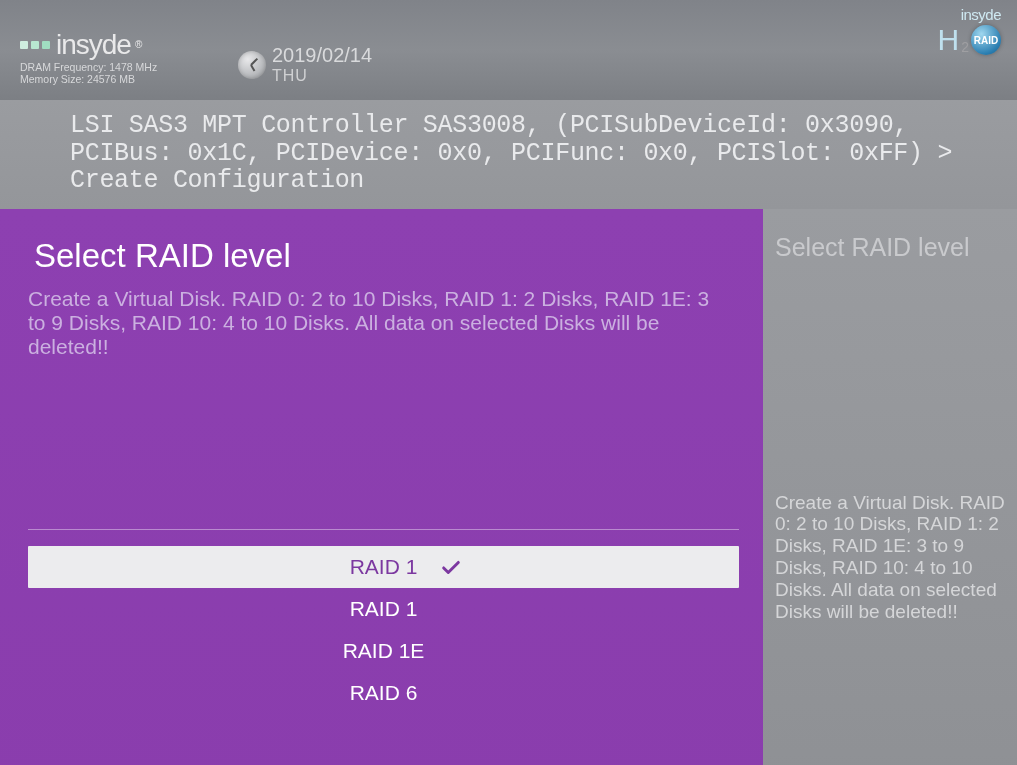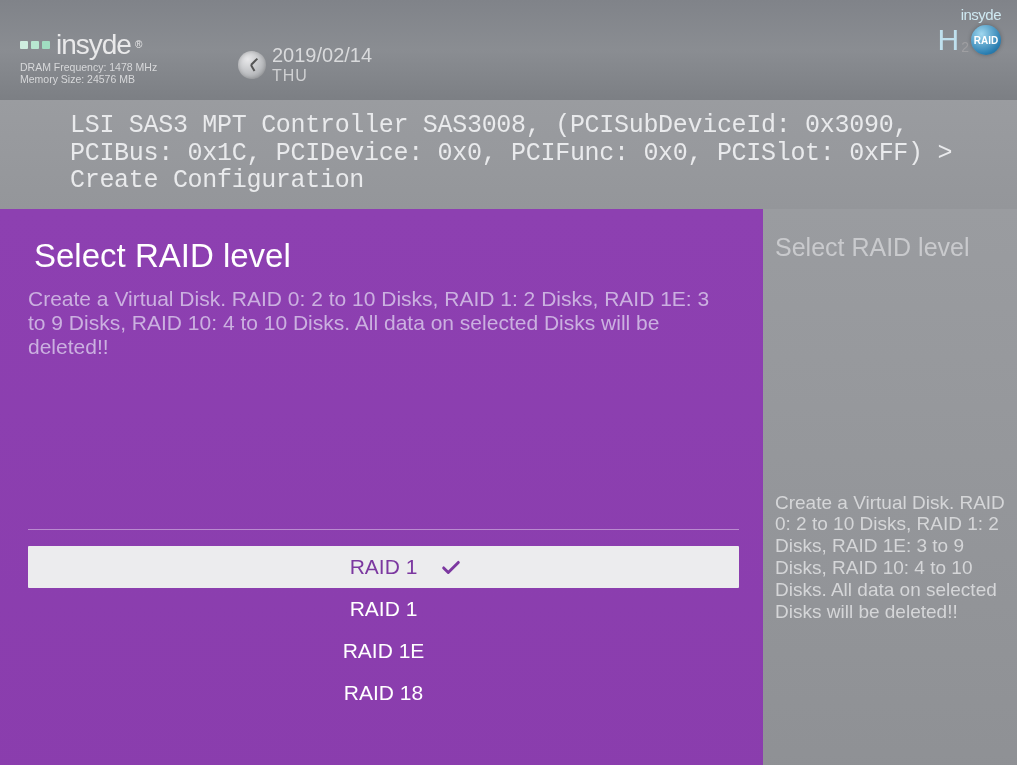--- a/index.html
+++ b/index.html
@@ -188,21 +188,21 @@
             </svg>
         </span>
       </div>
       <div class="option">
         <span class="label">RAID 1</span>
       </div>
       <div class="option">
         <span class="label">RAID 1E</span>
       </div>
       <div class="option">
-        <span class="label">RAID 18</span>
+        <span class="label">RAID 6</span>
       </div>
     </div>
   </div>
 
   <div class="right-panel">
     <div class="right-title">Select RAID level</div>
     <div class="right-desc">Create a Virtual Disk. RAID 0: 2 to 10 Disks, RAID 1: 2 Disks, RAID 1E: 3 to 9 Disks, RAID 10: 4 to 10 Disks. All data on selected Disks will be deleted!!</div>
   </div>
 </div>
 

